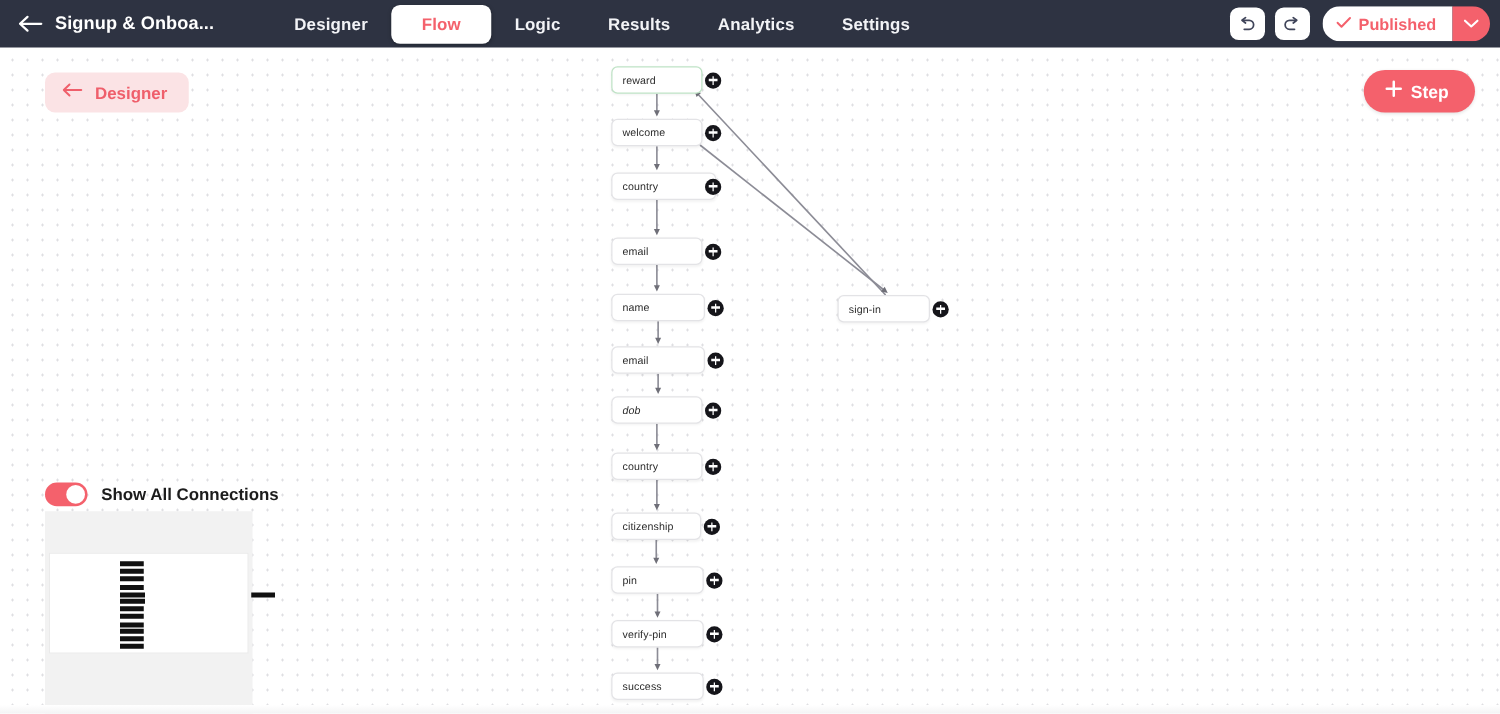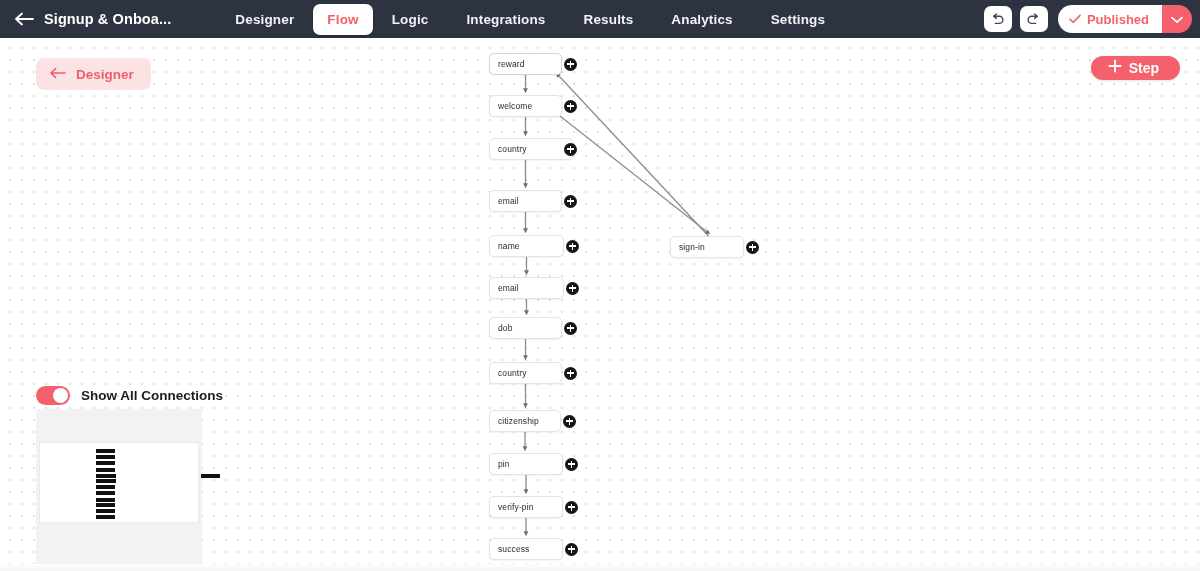--- a/index.html
+++ b/index.html
@@ -65,21 +65,21 @@
     font-weight: 600;
     padding: 6px 19px;
     border-radius: 7px;
     white-space: nowrap;
     cursor: pointer;
     letter-spacing: 0.15px;
   }
   .nav-tab.active {
     background: #ffffff;
     color: #f4616c;
-    padding: 8px 14px;
+    padding: 8px 24px;
     box-shadow: 0 1px 3px rgba(0,0,0,0.25);
   }
 
   .header-right {
     position: absolute;
     right: 8px;
     top: 0;
     height: 38px;
     display: flex;
     align-items: center;
@@ -161,21 +161,21 @@
     color: #ef5f6b;
     font-size: 13.5px;
     font-weight: 700;
   }
 
   
   .step-btn {
     position: absolute;
     right: 20px;
     top: 18px;
-    height: 24px;
+    height: 34px;
     background: #f4616c;
     border-radius: 18px;
     display: flex;
     align-items: center;
     gap: 7px;
     padding: 0 21px 0 17px;
     cursor: pointer;
     z-index: 20;
     box-shadow: 0 1px 3px rgba(0,0,0,0.12);
   }
@@ -320,21 +320,20 @@
         <path d="M1 7h17M1 7l6-5.5M1 7l6 5.5" stroke="#ffffff" stroke-width="1.8" stroke-linecap="round" stroke-linejoin="round"></path>
       </svg>
     </div>
 
     <div class="doc-title">Signup &amp; Onboa...</div>
 
     <div class="nav-tabs">
       <div class="nav-tab">Designer</div>
       <div class="nav-tab active">Flow</div>
       <div class="nav-tab">Logic</div>
-      <div class="nav-tab">Integrations</div>
       <div class="nav-tab">Results</div>
       <div class="nav-tab">Analytics</div>
       <div class="nav-tab">Settings</div>
     </div>
 
     <div class="header-right">
 
       <div class="icon-btn">
         <span>
           <svg width="15" height="13" viewBox="0 0 15 13" fill="none">
@@ -463,21 +462,21 @@
         </div>
         <div class="plus-btn" style="left: 564px; top: 156.5px;"></div>
         <div class="node" style="left: 489px; top: 197px; width: 75px;">
           <span class="node-label">name</span>
         </div>
         <div class="plus-btn" style="left: 566px; top: 201.5px;"></div>
         <div class="node" style="left: 489px; top: 239px; width: 75px;">
           <span class="node-label">email</span>
         </div>
         <div class="plus-btn" style="left: 566px; top: 243.5px;"></div>
-        <div class="node" style="left: 489px; top: 279px; width: 73px;">
+        <div class="node" style="left: 489px; top: 279px; width: 73px; font-style: italic;">
           <span class="node-label">dob</span>
         </div>
         <div class="plus-btn" style="left: 564px; top: 283.5px;"></div>
         <div class="node" style="left: 489px; top: 324px; width: 73px;">
           <span class="node-label">country</span>
         </div>
         <div class="plus-btn" style="left: 564px; top: 328.5px;"></div>
         <div class="node" style="left: 489px; top: 372px; width: 72px;">
           <span class="node-label">citizenship</span>
         </div>

